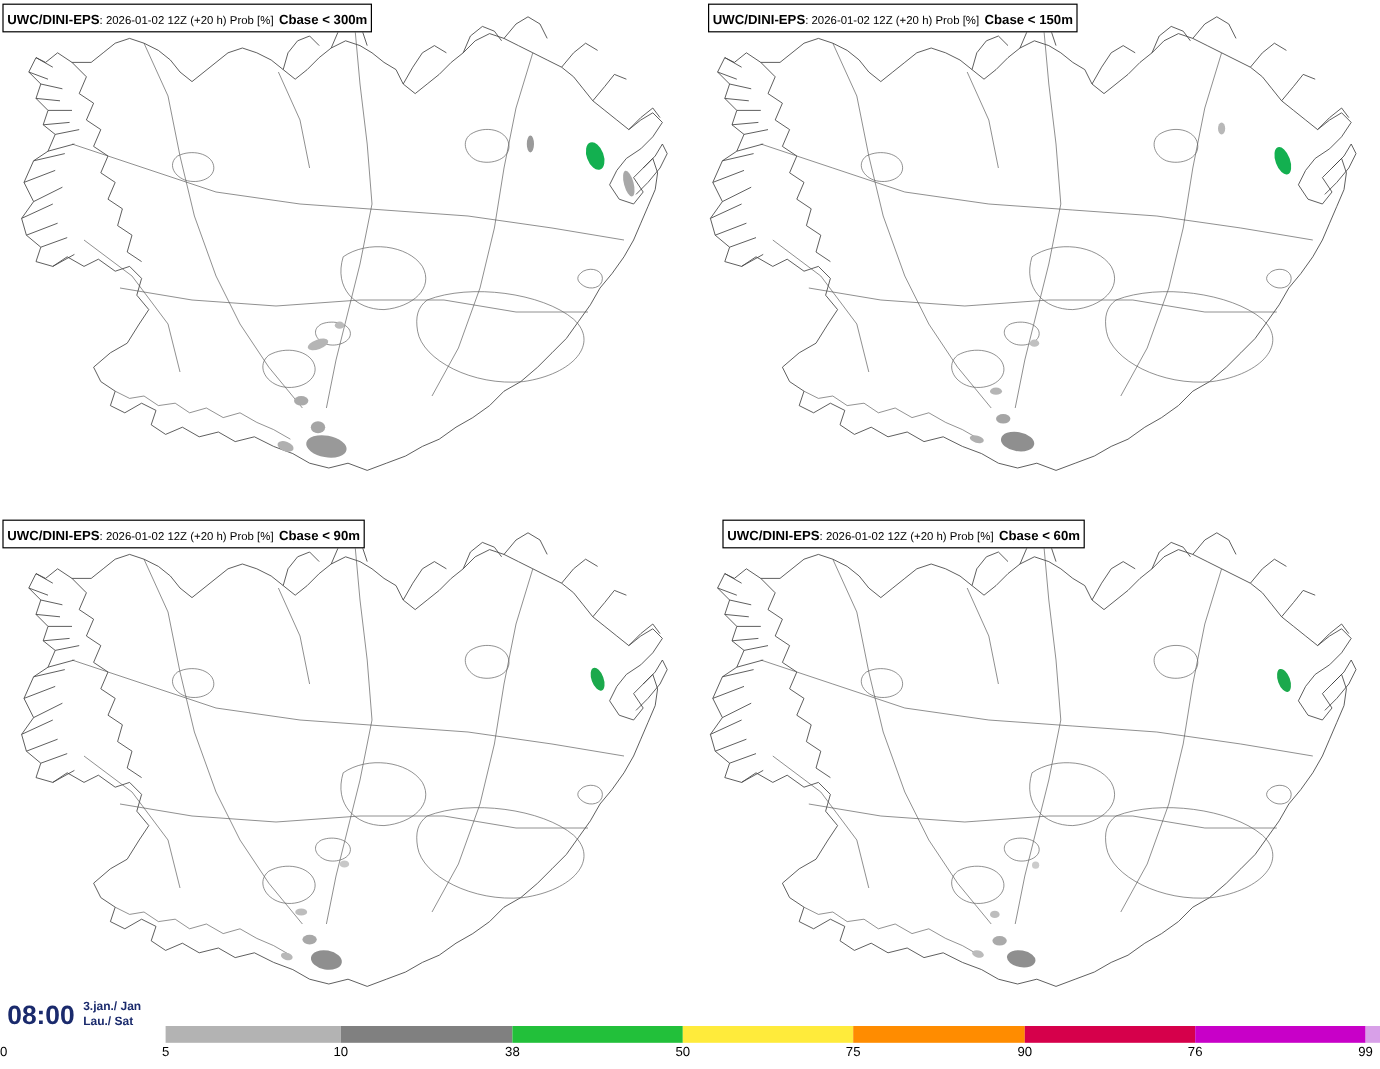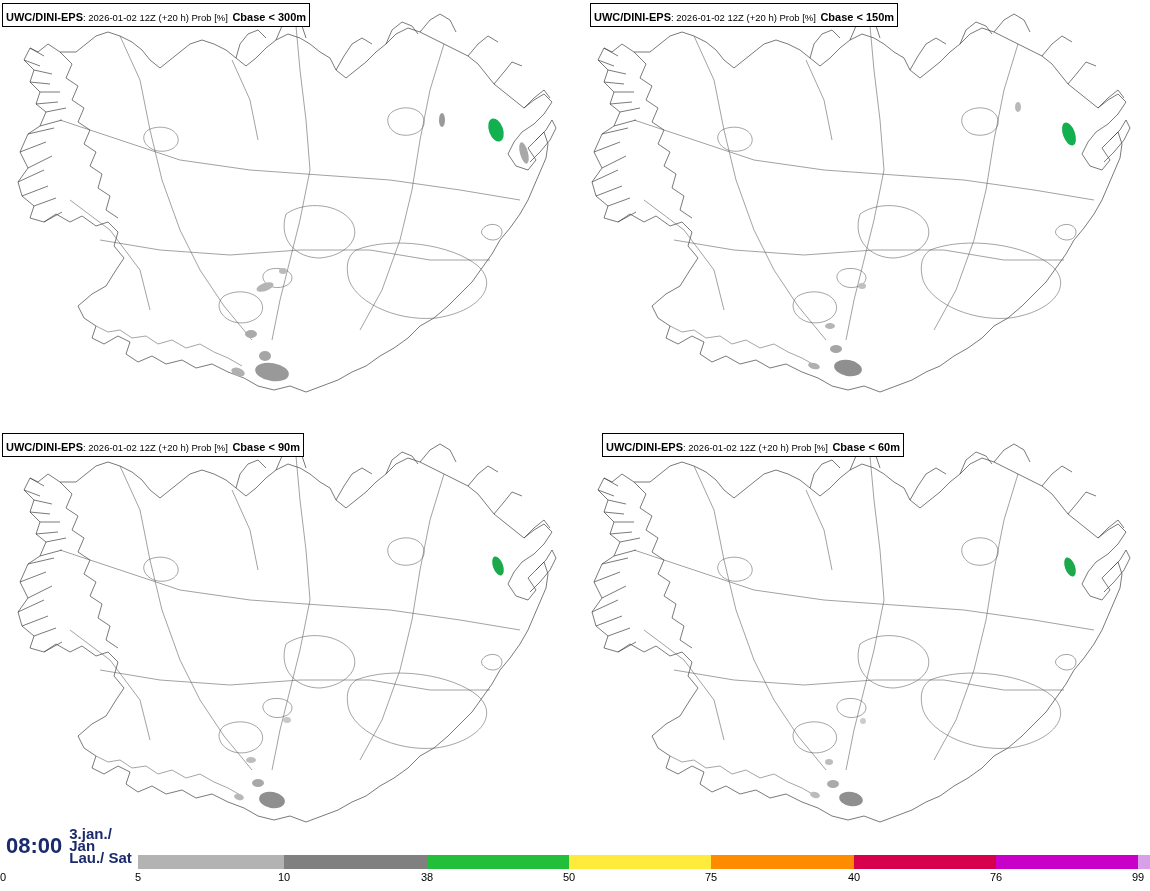--- a/index.html
+++ b/index.html
@@ -38,21 +38,21 @@
     width: 136px; height: 40px;
     display: flex; align-items: center;
     background: #fff;
   }
   .time-big {
     font-size: 22px; font-weight: bold; color: #1a2a6c;
     padding-left: 6px; letter-spacing: 0px;
   }
   .time-dates {
     margin-left: 7px; line-height: 12px;
-    font-size: 15px; font-weight: bold; color: #1a2a6c;
+    font-size: 10px; font-weight: bold; color: #1a2a6c;
   }
 
   
   .cbar-wrap {
     position: absolute;
     left: 138px; top: 855px; width: 1012px; height: 36px;
   }
   .cbar {
     position: absolute; left: 0; top: 0;
     width: 1012px; height: 14px;
@@ -359,19 +359,19 @@
         <div class="cbar-seg" style="width: 142px; background: rgb(214, 0, 75);"></div>
         <div class="cbar-seg" style="width: 142px; background: rgb(200, 0, 200);"></div>
         <div class="cbar-seg" style="width: 12px; background: rgb(216, 160, 232);"></div>
       </div>
     <div class="cbar-ticks" id="cbar-ticks">
         <span style="left: 0px;">5</span>
         <span style="left: 146px;">10</span>
         <span style="left: 289px;">38</span>
         <span style="left: 431px;">50</span>
         <span style="left: 573px;">75</span>
-        <span style="left: 716px;">40</span>
+        <span style="left: 716px;">90</span>
         <span style="left: 858px;">76</span>
         <span style="left: 1000px;">99</span>
       </div>
   </div>
 
 </div>
 
 </body></html>

